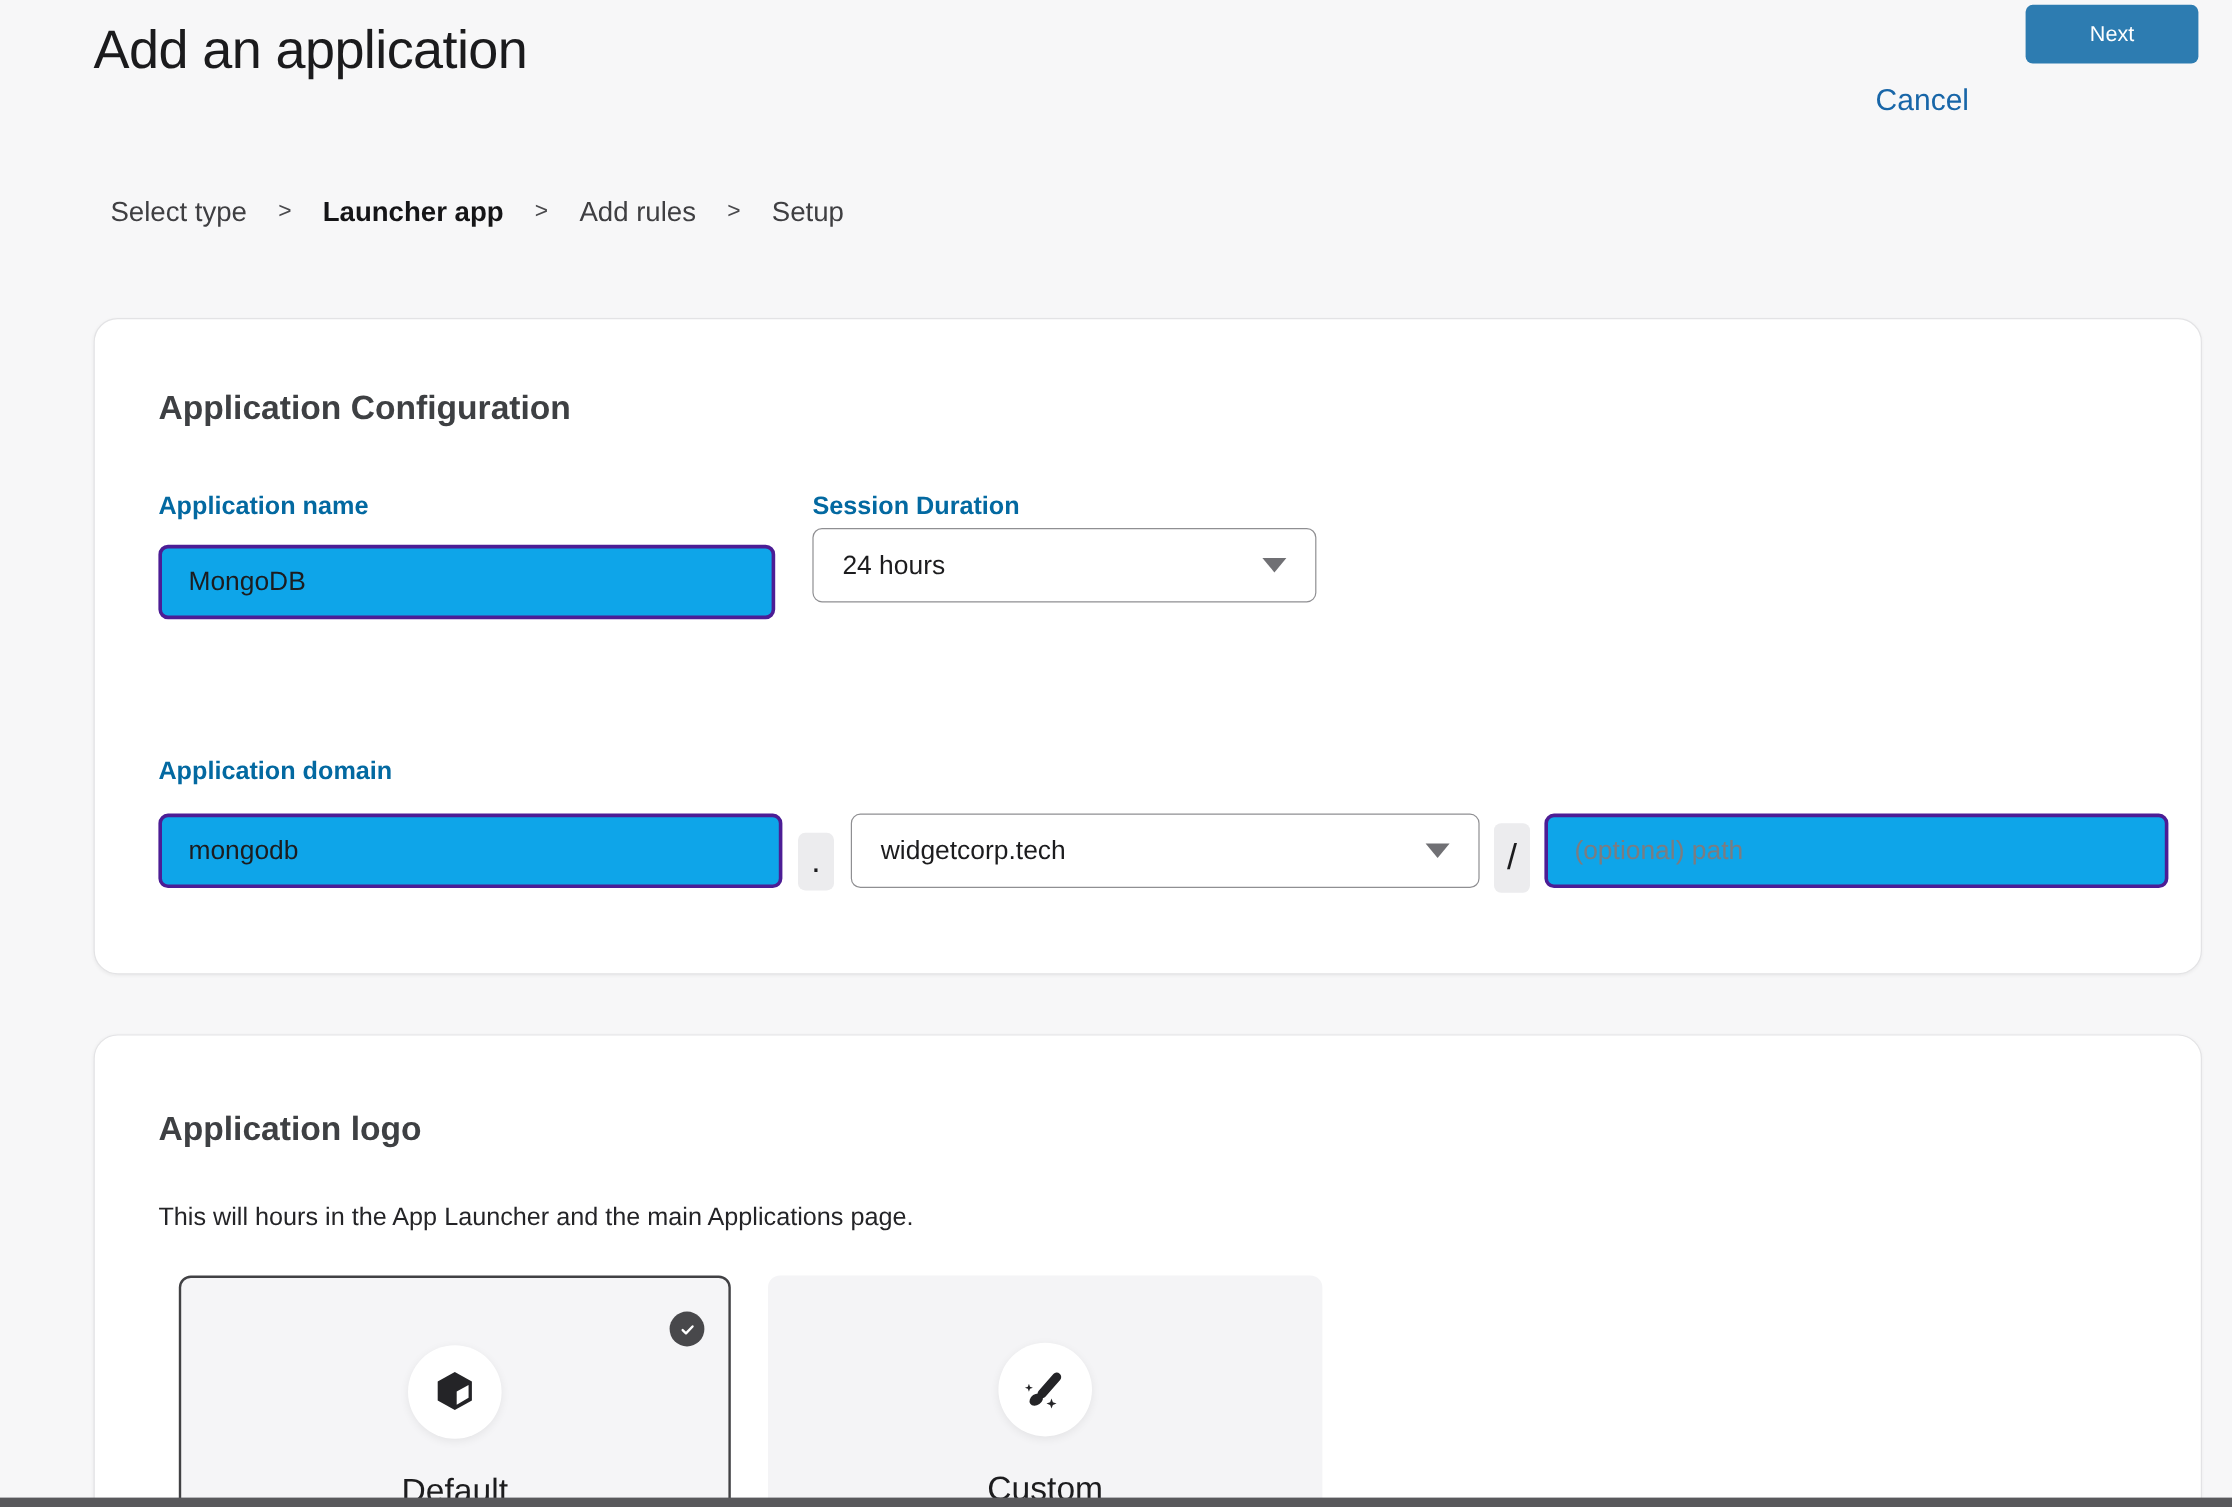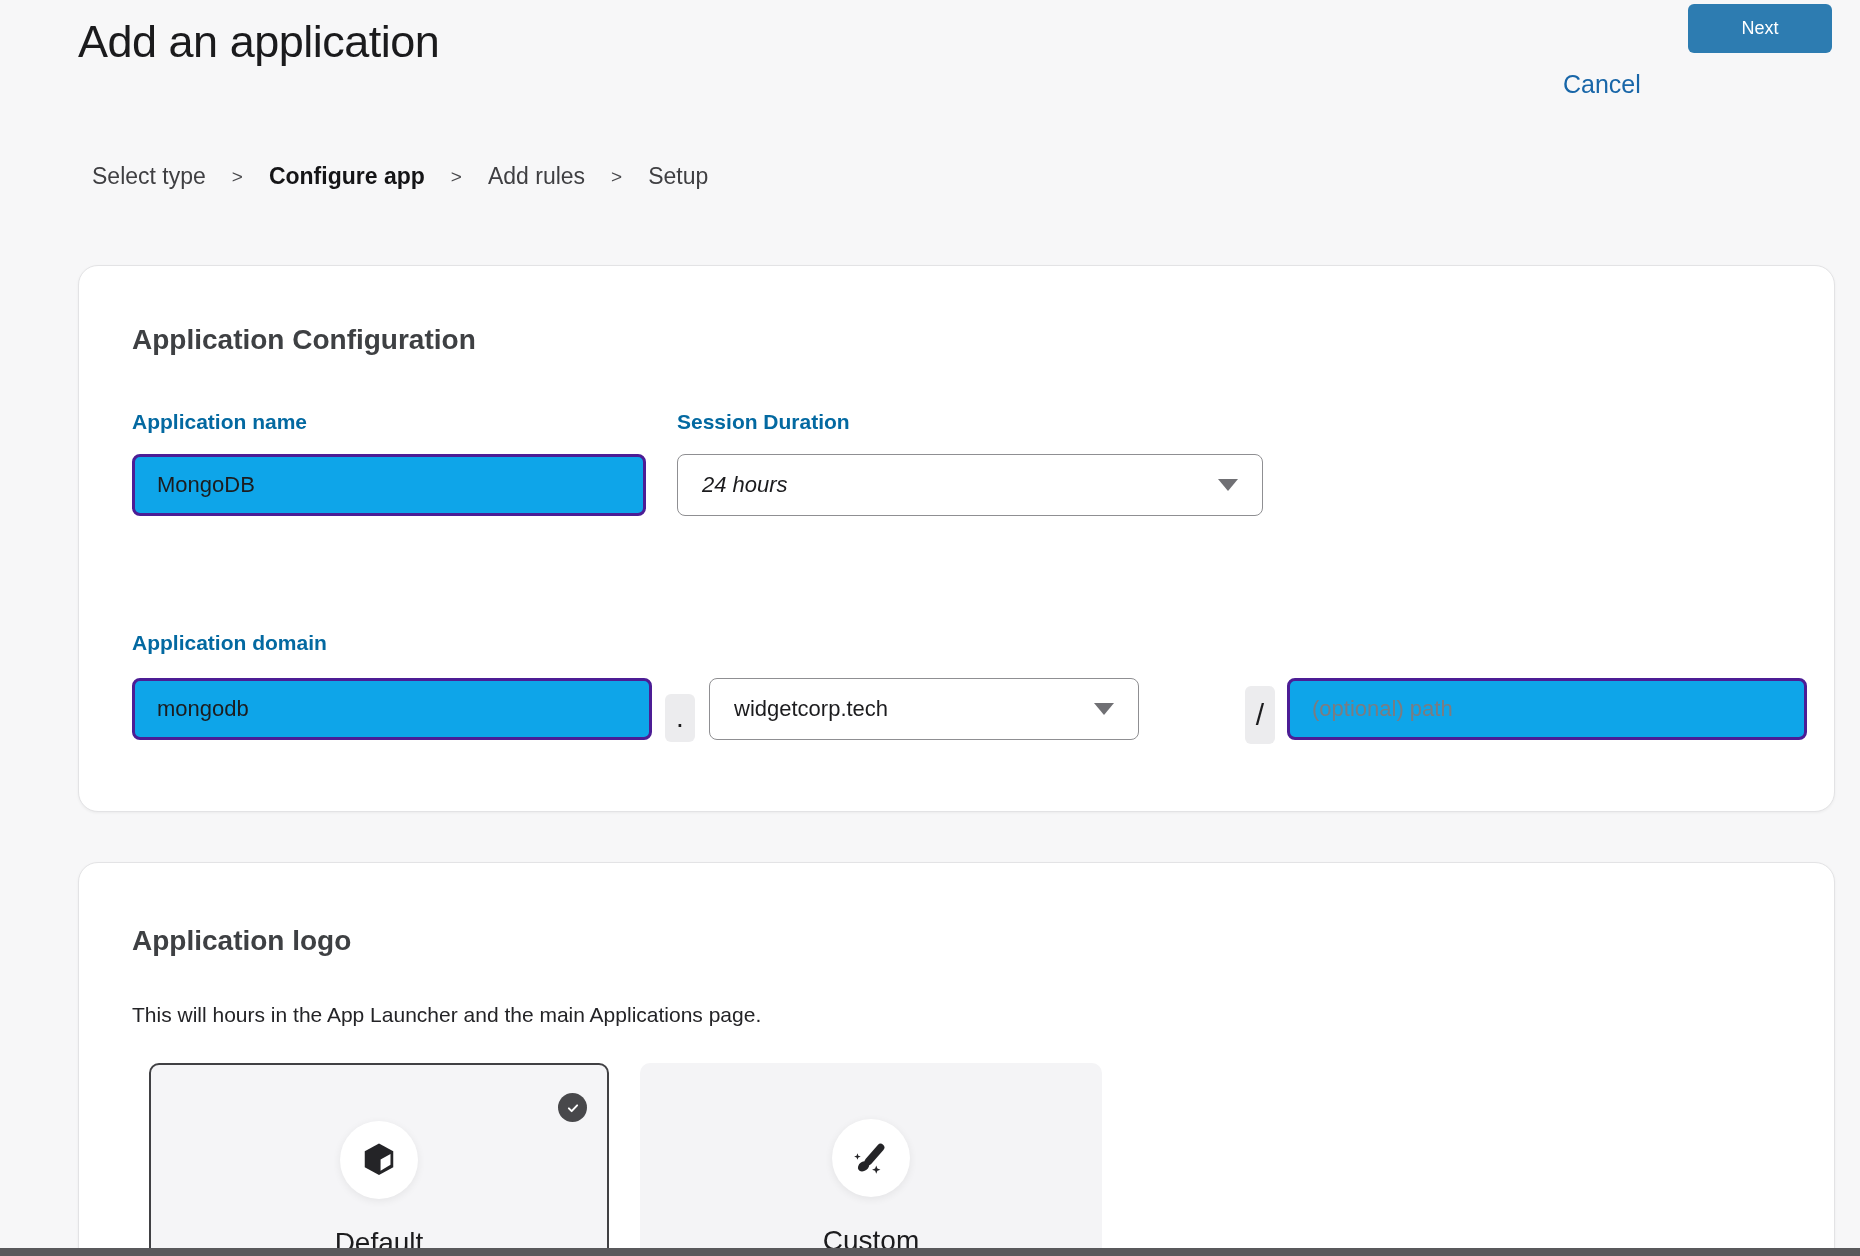--- a/index.html
+++ b/index.html
@@ -70,24 +70,24 @@
     position:absolute;background:#ececee;border-radius:6px;
     display:flex;align-items:center;justify-content:center;
     color:#1c1c1e;
   }
   .sep-dot{left:586px;top:428px;width:30px;height:48px;font-size:28px;align-items:flex-end;padding-bottom:8px;box-sizing:border-box;}
   .sep-slash{left:1166px;top:420px;width:30px;height:58px;font-size:30px;}
   
   .lbl-name{left:53px;top:145px;}
   .lbl-duration{left:598px;top:145px;}
   .inp-name{left:53px;top:188px;width:514px;}
-  .sel-duration{left:598px;top:188px;width:586px;font-style:italic;}
+  .sel-duration{left:598px;top:174px;width:420px;}
   .lbl-domain{left:53px;top:366px;}
   .inp-sub{left:53px;top:412px;width:520px;}
-  .sel-domain{left:630px;top:412px;width:430px;}
+  .sel-domain{left:630px;top:412px;width:524px;}
   .inp-path{left:1208px;top:412px;width:520px;}
   
   .logo-desc{
     position:absolute;left:53px;top:138px;font-size:21px;color:#242427;line-height:1.3;
   }
   .logo-tile{
     position:absolute;top:200px;height:300px;border-radius:10px;
     background:#f5f5f7;cursor:pointer;box-sizing:border-box;
   }
   .tile-default{left:70px;width:460px;border:2px solid #414144;}
@@ -112,21 +112,21 @@
 </head>
 <body>
 
 <div class="page-title">Add an application</div>
 <a class="cancel-link">Cancel</a>
 <button class="next-btn">Next</button>
 
 <div class="breadcrumb">
   <span class="crumb">Select type</span>
   <span class="crumb-sep">&gt;</span>
-  <span class="crumb active">Configure app</span>
+  <span class="crumb active">Launcher app</span>
   <span class="crumb-sep">&gt;</span>
   <span class="crumb">Add rules</span>
   <span class="crumb-sep">&gt;</span>
   <span class="crumb">Setup</span>
 </div>
 
 <div class="card card-config">
   <h2>Application Configuration</h2>
 
   <div class="field-label lbl-name">Application name</div>

